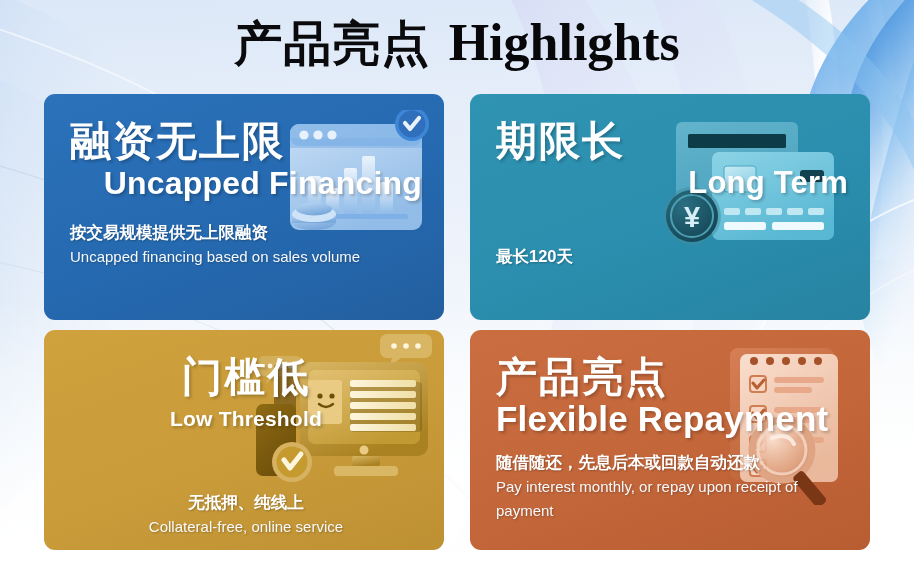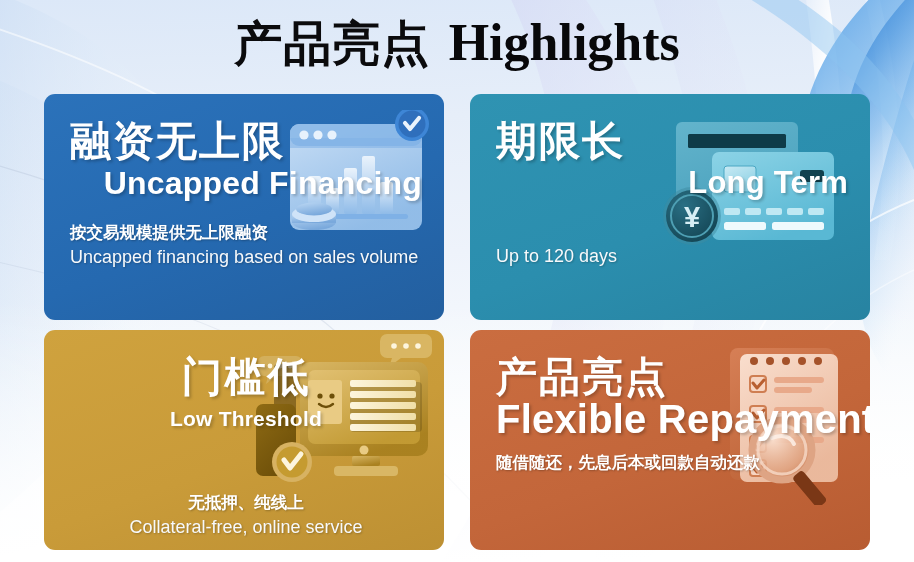--- a/index.html
+++ b/index.html
@@ -96,34 +96,34 @@
     white-space: nowrap;
   }
   .sub-cn {
     font-size: 16.5px;
     line-height: 25px;
     font-weight: 700;
     color: #ffffff;
     text-shadow: 1px 1px 2px rgba(0,0,0,0.26);
   }
   .sub-en {
-    font-size: 18px;
+    font-size: 15px;
     line-height: 24px;
     font-weight: 400;
     color: #f7f9fb;
     text-shadow: 1px 1px 2px rgba(0,0,0,0.24);
   }
 
   .card.blue   .sub-block { margin-top: 18px; }
   .card.teal   .sub-block { margin-top: 42px; }
   .card.gold   .sub-block { margin-top: 52px; }
   .card.orange .sub-block { margin-top: 12px; }
 
   .card.blue   .h-en { font-size: 32px; text-align: right; }
-  .card.orange .h-en { font-size: 40px; }
+  .card.orange .h-en { font-size: 35px; }
   .card.gold   .h-en { font-size: 21px; }
   .card.teal   .h-en { font-size: 31px; text-align: right; }
 
   
   .art { position: absolute; z-index: 1; pointer-events: none; }
   #art-chart  { right: 8px;  top: 16px;  width: 160px; height: 150px; }
   #art-card   { right: 28px; top: 16px;  width: 190px; height: 160px; }
   #art-screen { right: 4px;  top: 0px;   width: 190px; height: 170px; }
   #art-note   { right: 10px; top: 0px;   width: 150px; height: 175px; }
 </style>
@@ -287,21 +287,21 @@
       <circle cx="40" cy="106" r="29" fill="#3d8ca2" opacity="0.5"></circle>
       <circle cx="40" cy="106" r="26" fill="url(#coinTG)"></circle>
       <circle cx="40" cy="106" r="21" fill="none" stroke="#4e9fb3" stroke-width="2"></circle>
       <text x="40" y="117" text-anchor="middle" font-family="'Liberation Sans', sans-serif" font-size="29" font-weight="700" fill="#d6eef5">¥</text>
     </svg>
 
     <div class="card-text">
       <div class="h-cn">期限长</div>
       <div class="h-en">Long Term</div>
       <div class="sub-block">
-        <div class="sub-en">Up to 120 days</div>
+        <div class="sub-cn">最长120天</div>
       </div>
     </div>
   </div>
 
   <div class="card gold">
 
     <svg class="art" id="art-screen" viewBox="0 0 190 170">
       <defs>
         <linearGradient id="monG" x1="0" y1="0" x2="0.5" y2="1">
           <stop offset="0%" stop-color="#d9b765" stop-opacity="0.95"></stop>
@@ -441,17 +441,18 @@
         <path d="M62,108 q16,-6 22,6" fill="none" stroke="#fdf0e8" stroke-width="4" stroke-linecap="round" opacity="0.85"></path>
         <rect x="92" y="140" width="13" height="40" rx="4" fill="#7a3716" transform="rotate(-40 98 158)"></rect>
       </g>
     </svg>
 
     <div class="card-text">
       <div class="h-cn">产品亮点</div>
       <div class="h-en">Flexible Repayment</div>
       <div class="sub-block">
         <div class="sub-cn">随借随还，先息后本或回款自动还款</div>
+        <div class="sub-en">Pay interest monthly, or repay upon receipt of payment</div>
       </div>
     </div>
   </div>
 
 </div>
 
 </body></html>

